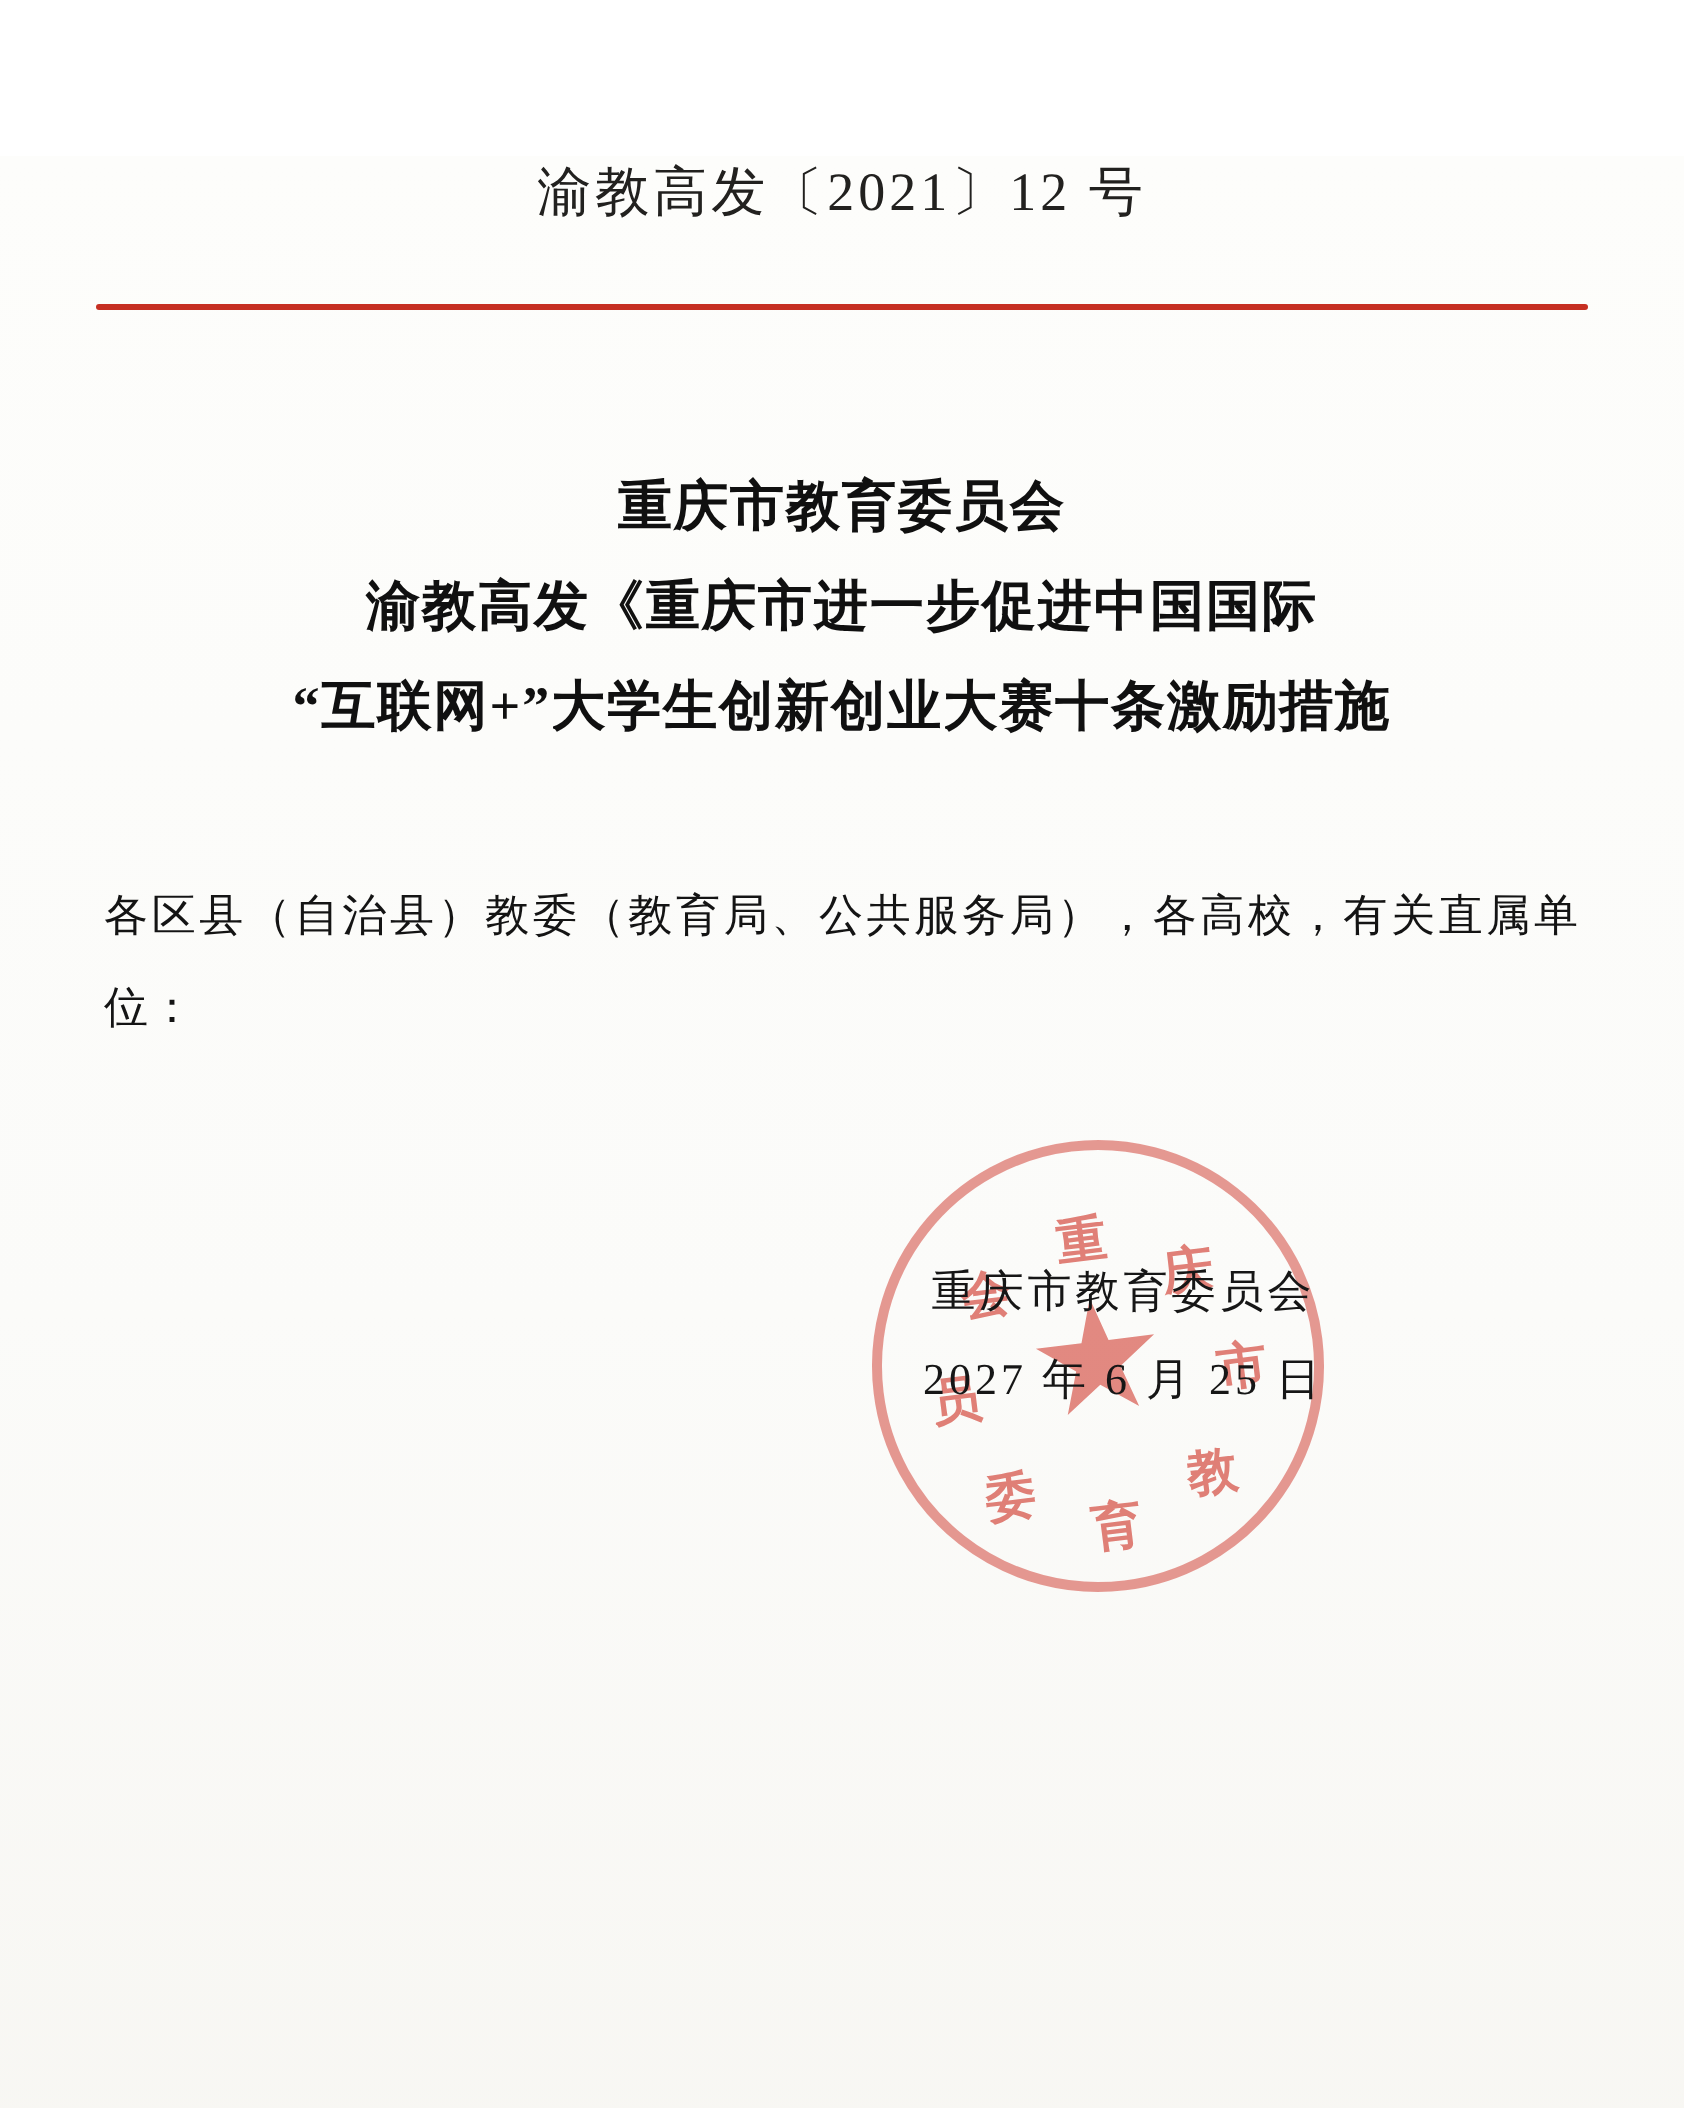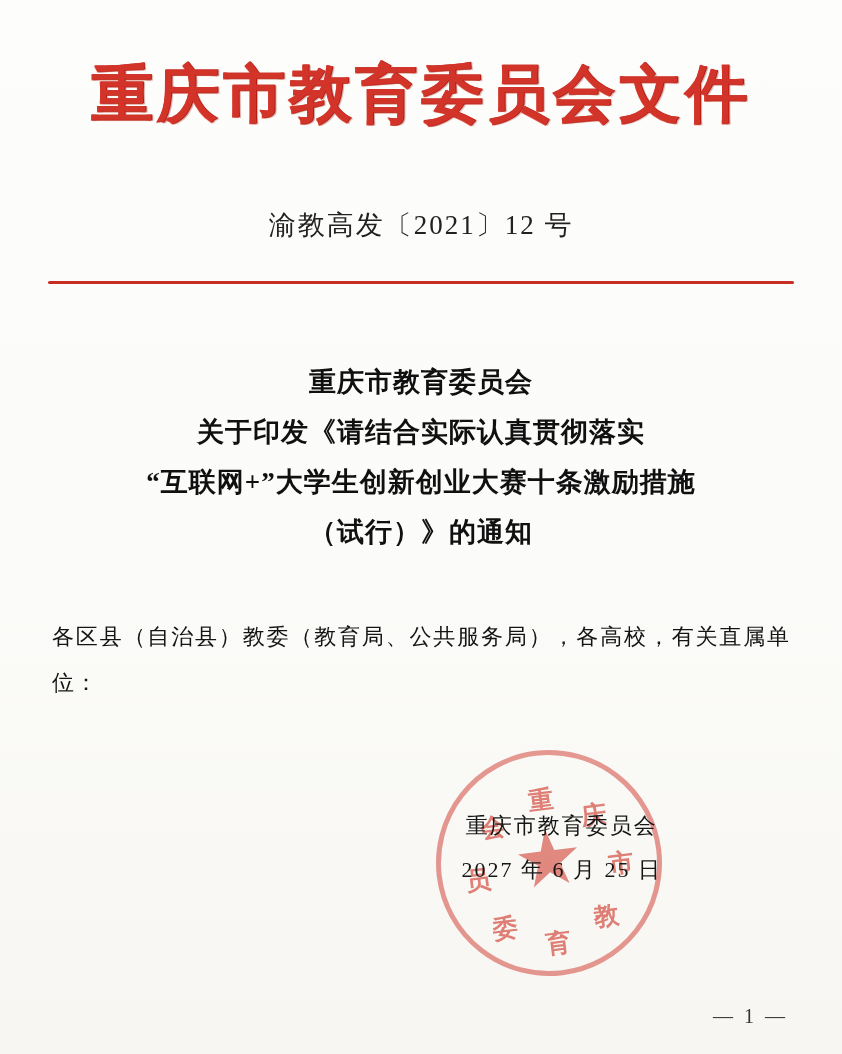--- a/index.html
+++ b/index.html
@@ -160,33 +160,29 @@
     font-size: 20px;
     letter-spacing: 3px;
     color: #333;
   }
 </style>
 </head>
 <body>
 
 <div class="page">
 
-  <div class="masthead">
-    <div class="masthead-title">重庆市教育委员会文件</div>
-  </div>
 
   <div class="doc-number">渝教高发〔2021〕12 号</div>
 
   <div class="red-rule"></div>
 
   <div class="title-block">
     <span class="line">重庆市教育委员会</span>
-    <span class="line">关于印发《请结合实际认真贯彻落实</span>
+    <span class="line">渝教高发《重庆市进一步促进中国国际</span>
     <span class="line">“互联网+”大学生创新创业大赛十条激励措施</span>
-    <span class="line">（试行）》的通知</span>
   </div>
 
   <div class="body-block">
     <p>各区县（自治县）教委（教育局、公共服务局），各高校，有关直属单位：</p>
 
     <div class="signature">
 
       <div class="seal">
         <div class="seal-text">
           <span style="transform: rotate(0deg) translateY(-72px) rotate(0deg);">重</span>

